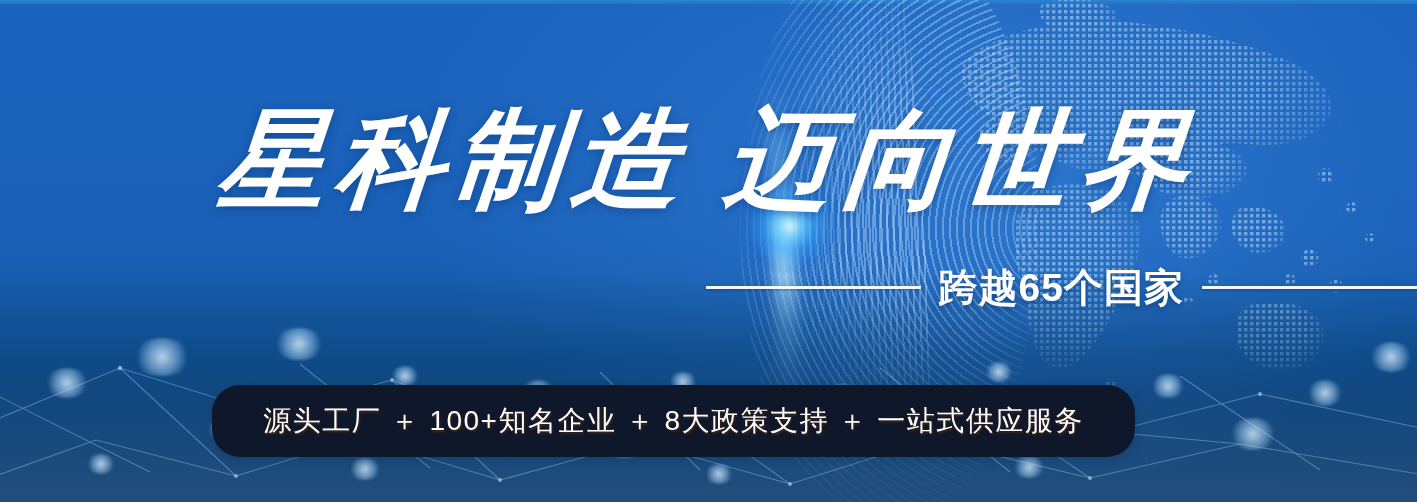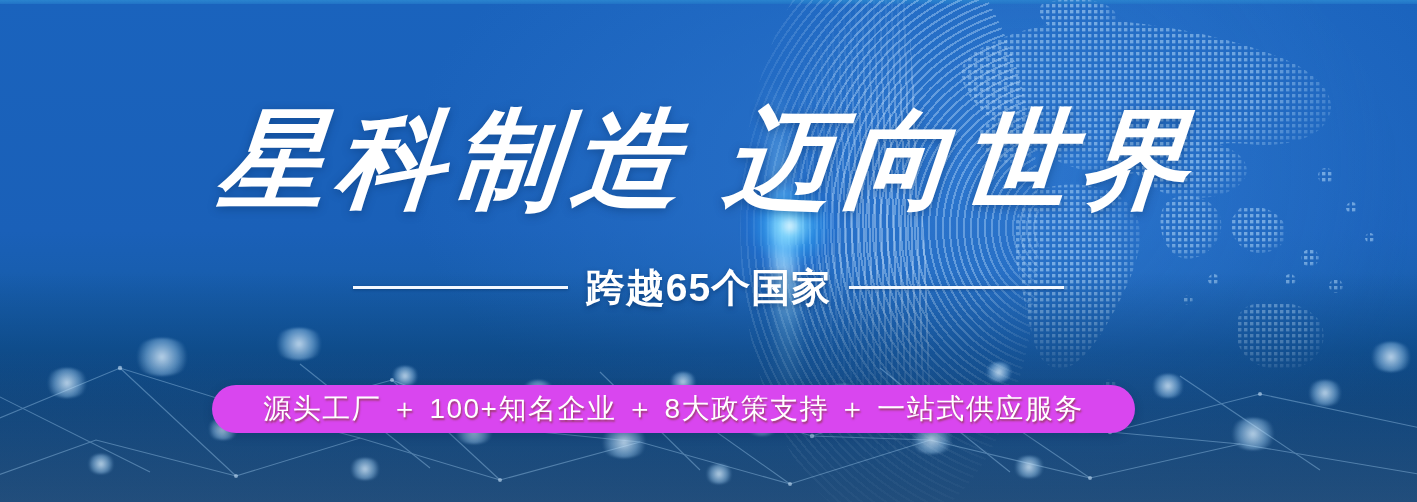--- a/index.html
+++ b/index.html
@@ -135,21 +135,21 @@
     transform:skewX(-5deg);
   }
   .headline .gap{display:inline-block;width:36px;}
 
   
   .subrow{
     position:absolute;
     left:0; right:0; top:268px;
     display:flex;
     align-items:center;
-    justify-content:center;
+    justify-content:flex-end;
     gap:18px;
   }
   .rule{
     width:215px; height:3px;
     background:#f3f8ff;
     box-shadow:0 1px 3px rgba(3,38,84,.45);
   }
   .subtitle{
     color:#ffffff;
     font-size:39px;
@@ -157,23 +157,23 @@
     letter-spacing:1px;
     line-height:1;
     white-space:nowrap;
     text-shadow:0 2px 5px rgba(4,44,96,.55);
   }
 
   
   .pill{
     position:absolute;
     left:212px; top:385px;
-    width:923px; height:48px;
+    width:923px; height:72px;
     border-radius:28px;
-    background:#d946ef;
+    background:#0f172a;
     display:flex;
     align-items:center;
     justify-content:center;
     box-shadow:0 3px 10px rgba(4,36,76,.28);
   }
   .pill-text{
     color:#ffffff;
     font-size:28px;
     font-weight:400;
     letter-spacing:1.5px;

